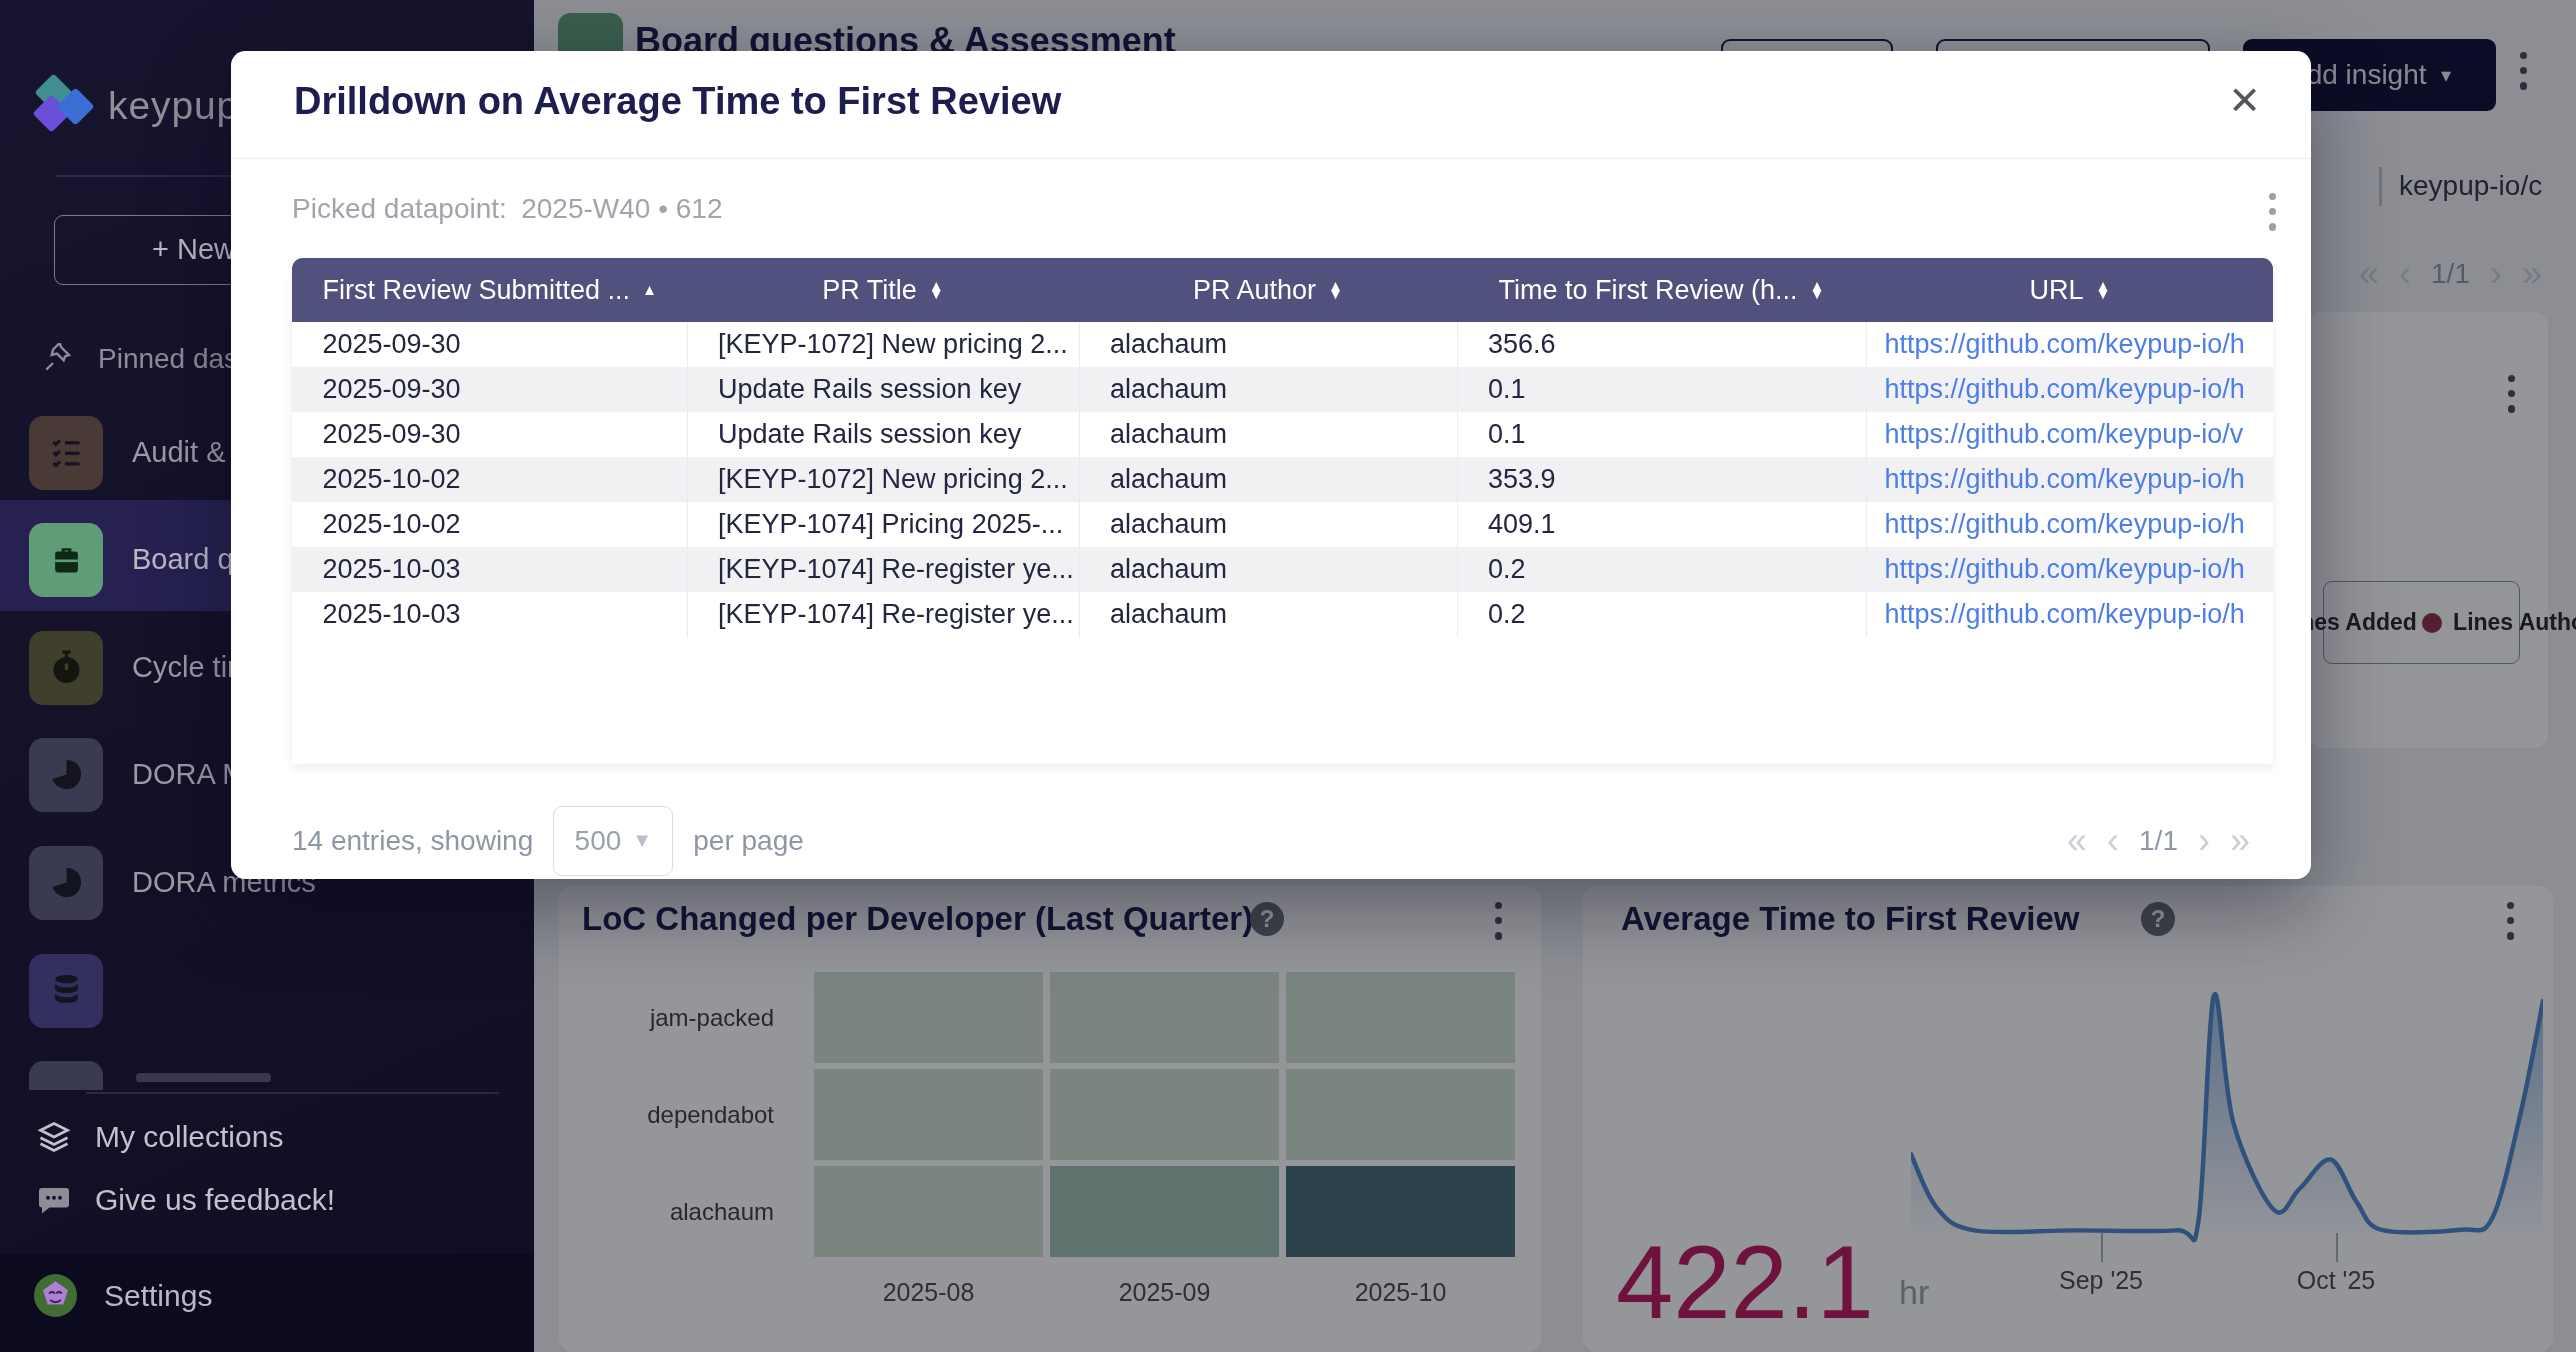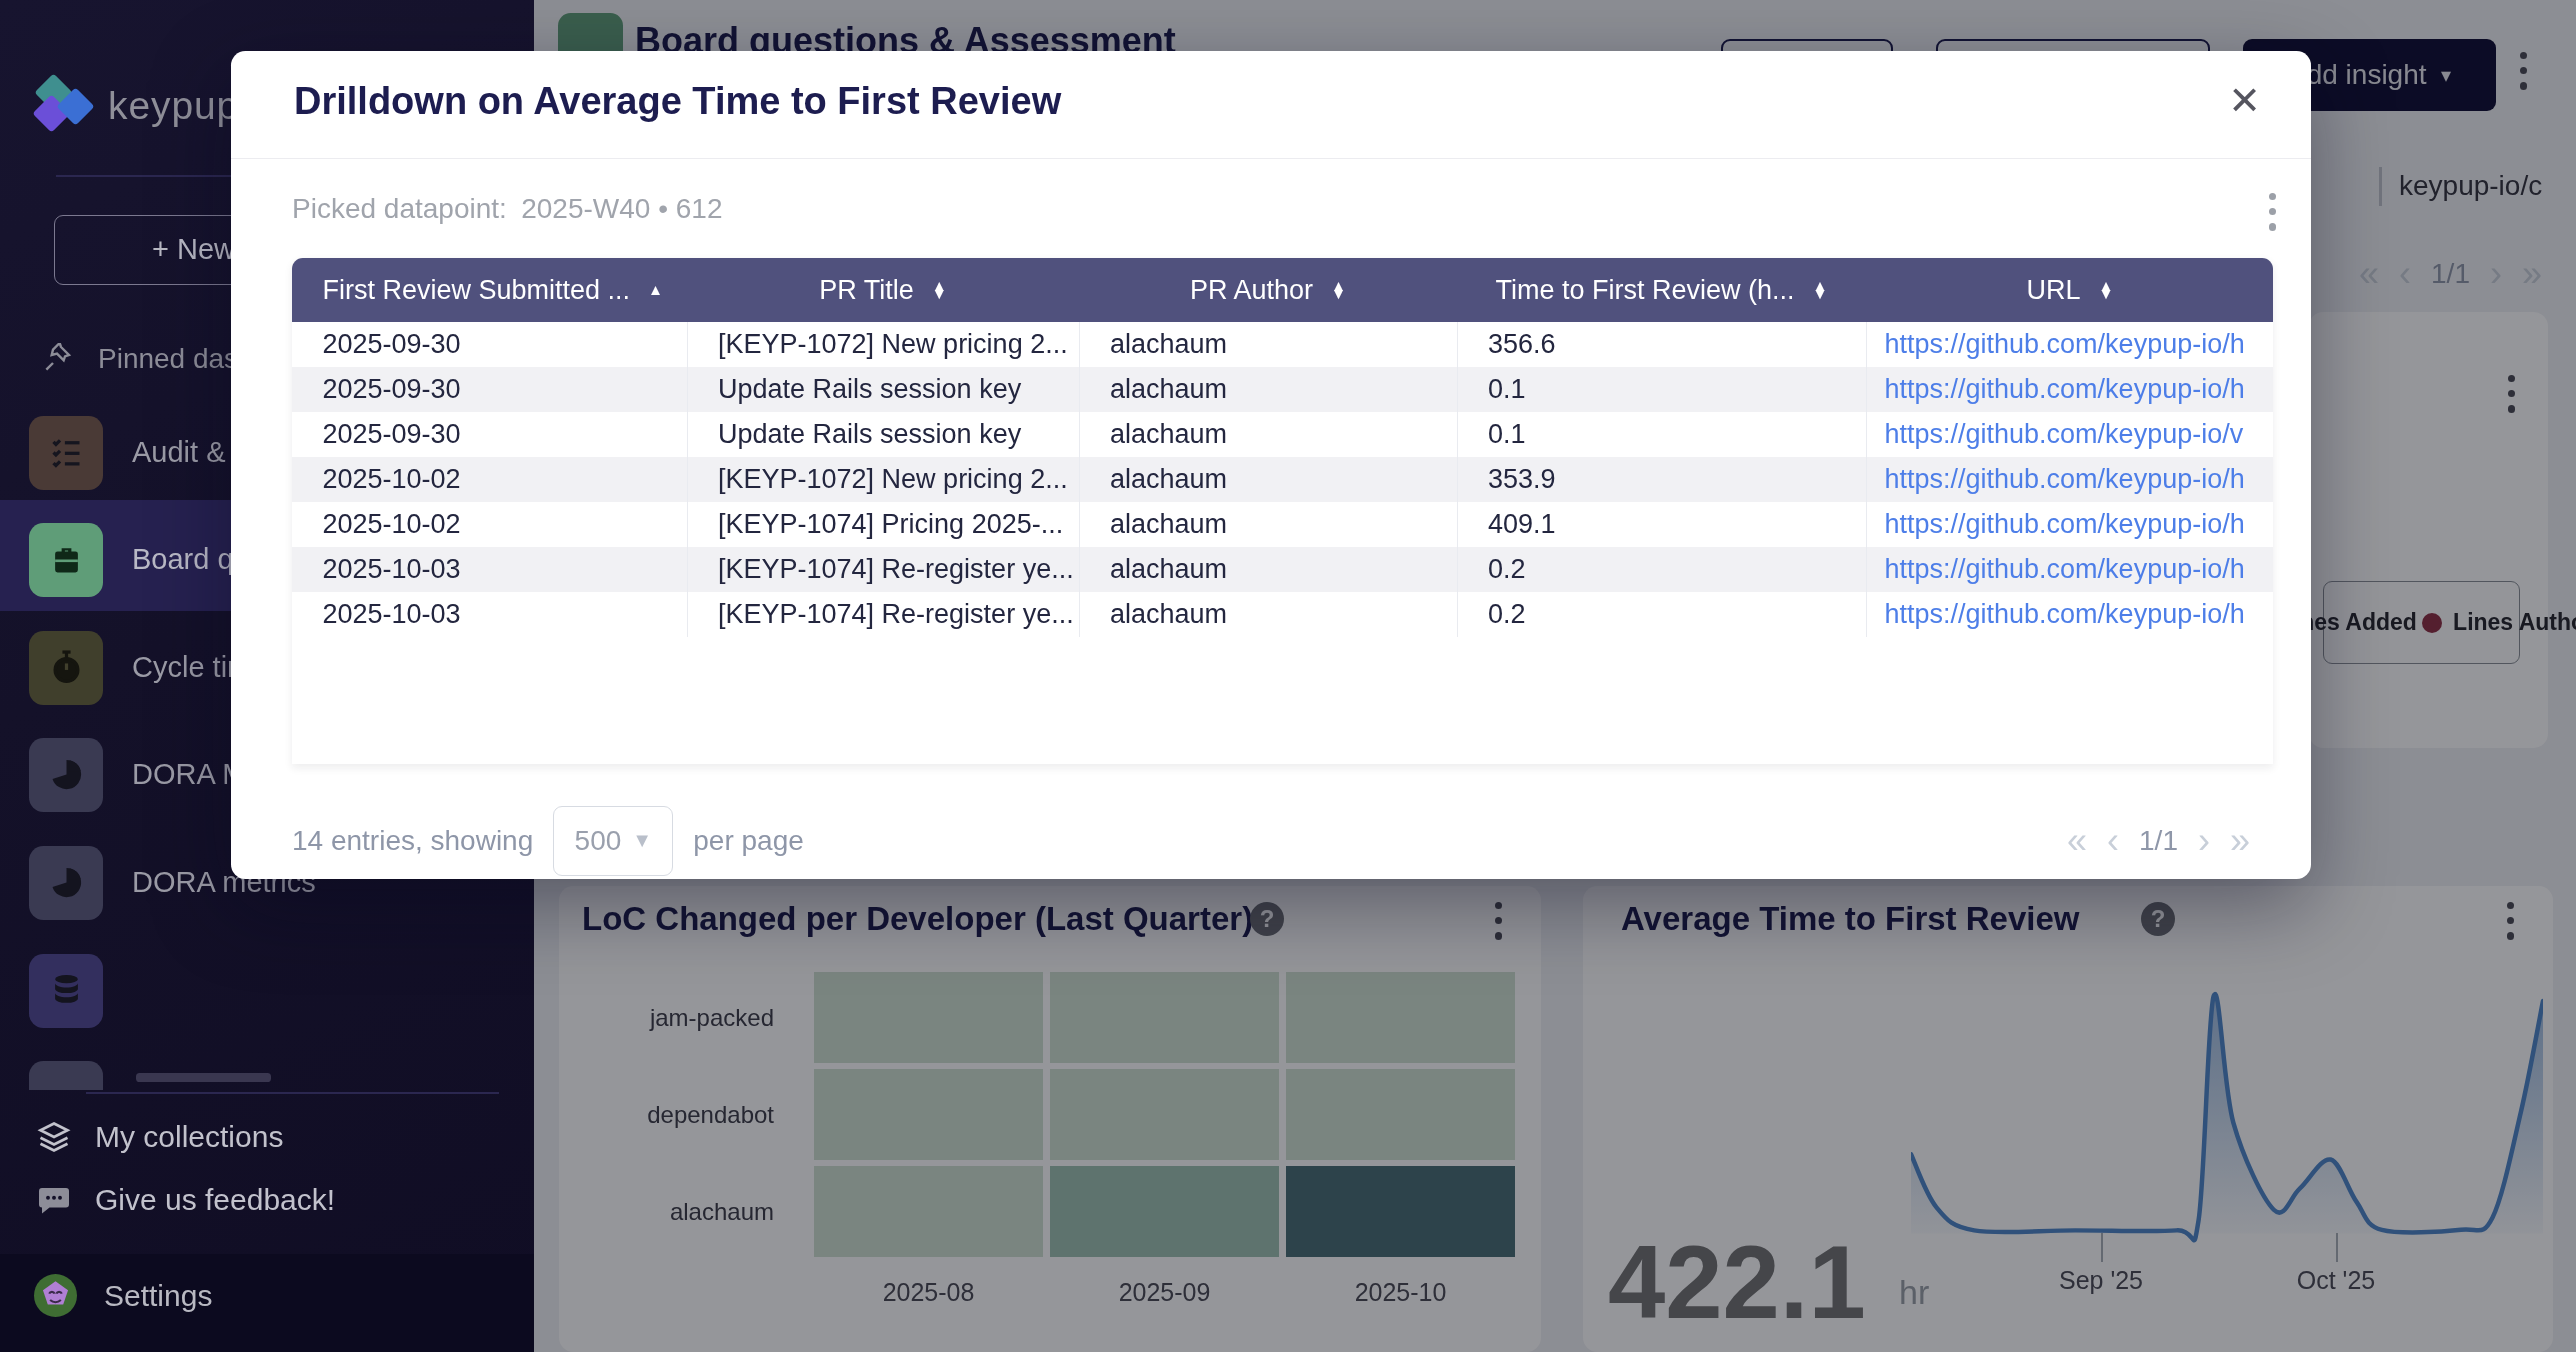--- a/index.html
+++ b/index.html
@@ -64,21 +64,21 @@
   .legend-row .dot { width:20px; height:20px; border-radius:50%; flex:0 0 auto; }
   .card-left { left:25px; top:886px; width:982px; height:466px; }
   .card-right { left:1049px; top:886px; width:970px; height:466px; }
   .card-title { position:absolute; font-size:33px; font-weight:bold; color:#1c1c4c; white-space:nowrap; }
   .help { position:absolute; width:34px; height:34px; border-radius:50%; background:#6b6e73; color:#ffffff;
     font-size:24px; font-weight:bold; text-align:center; line-height:34px; }
   .kebab-card { position:absolute; }
   .hm-label { position:absolute; width:215px; text-align:right; font-size:24px; color:#3c3c48; }
   .hm-cell { position:absolute; width:229px; height:91px; }
   .hm-x { position:absolute; width:229px; text-align:center; font-size:25px; color:#4a4a55; }
-  .big-num { position:absolute; left:25px; top:345px; font-size:103px; font-weight:bold; color:#737373; line-height:1; }
+  .big-num { position:absolute; left:33px; top:345px; font-size:103px; font-weight:normal; color:#be185d; line-height:1; }
   .big-unit { position:absolute; left:316px; top:387px; font-size:34px; color:#9aa0a8; }
   .tickline { position:absolute; width:1.8px; height:29px; background:#aab0b8; top:347px; }
   .ticklabel { position:absolute; width:144px; top:380px; text-align:center; font-size:25px; color:#4a4a55; }
 
   .backdrop { position:absolute; left:534px; top:0; width:2042px; height:1353px;
     background:rgba(10,12,22,0.43); z-index:5; }
 
   
   .modal { position:absolute; left:231px; top:51px; width:2080px; height:828px; background:#ffffff;
     border-radius:14.4px; z-index:10; box-shadow:0 27px 81px rgba(8,8,30,0.4); }
@@ -86,21 +86,21 @@
   .modal-title { position:absolute; left:63px; top:29px; font-size:38px; font-weight:bold; color:#1d1d50; white-space:nowrap; }
   .modal-close { position:absolute; right:50px; top:27px; font-size:39px; color:#55555f; font-weight:300; }
   .picked { position:absolute; left:61px; top:142px; font-size:28px; color:#a0a4ac; display:flex; gap:14.4px; }
   .kebab-modal { left:2038px; top:142px; position:absolute; }
   .kebab-modal i { background:#9ca0a8; }
   .tbl-wrap { position:absolute; left:61px; top:207px; width:1981px; height:506px; overflow:hidden;
     border-radius:10.8px 10.8px 0 0; box-shadow:0 3.6px 9px rgba(20,20,40,0.08); }
   table { border-collapse:collapse; table-layout:fixed; width:1981px; }
   col.c1{width:395px} col.c2{width:392px} col.c3{width:378px} col.c4{width:409px} col.c5{width:408px}
   thead th { background:#50517d; color:#ffffff; font-size:27px; font-weight:500; height:64px; }
-  .th-in { display:flex; align-items:center; gap:18px; justify-content:center;text-align:right; }
+  .th-in { display:flex; align-items:center; gap:12px; justify-content:center;text-align:right; }
   th:first-child .th-in { justify-content:flex-start; padding-left:30.5px; }
   .sort { display:flex; flex-direction:column; line-height:0.55; font-size:15.2px; color:#ffffff; }
   tbody td { height:45px; font-size:27px; color:#23263f; padding-left:30.5px; white-space:nowrap; overflow:hidden; }
   tbody tr:nth-child(even) { background:#f1f1f4; }
   tbody td + td { border-left:1.8px solid #e9ebf0; }
   td.url { padding-left:18px; }
   td.url span { color:#4d7ee8; }
   .modal-foot { position:absolute; left:61px; right:61px; top:749px; height:81px;
     display:flex; align-items:center; justify-content:space-between; }
   .foot-left { display:flex; align-items:center; gap:20px; color:#8e96a8; font-size:28px; }

